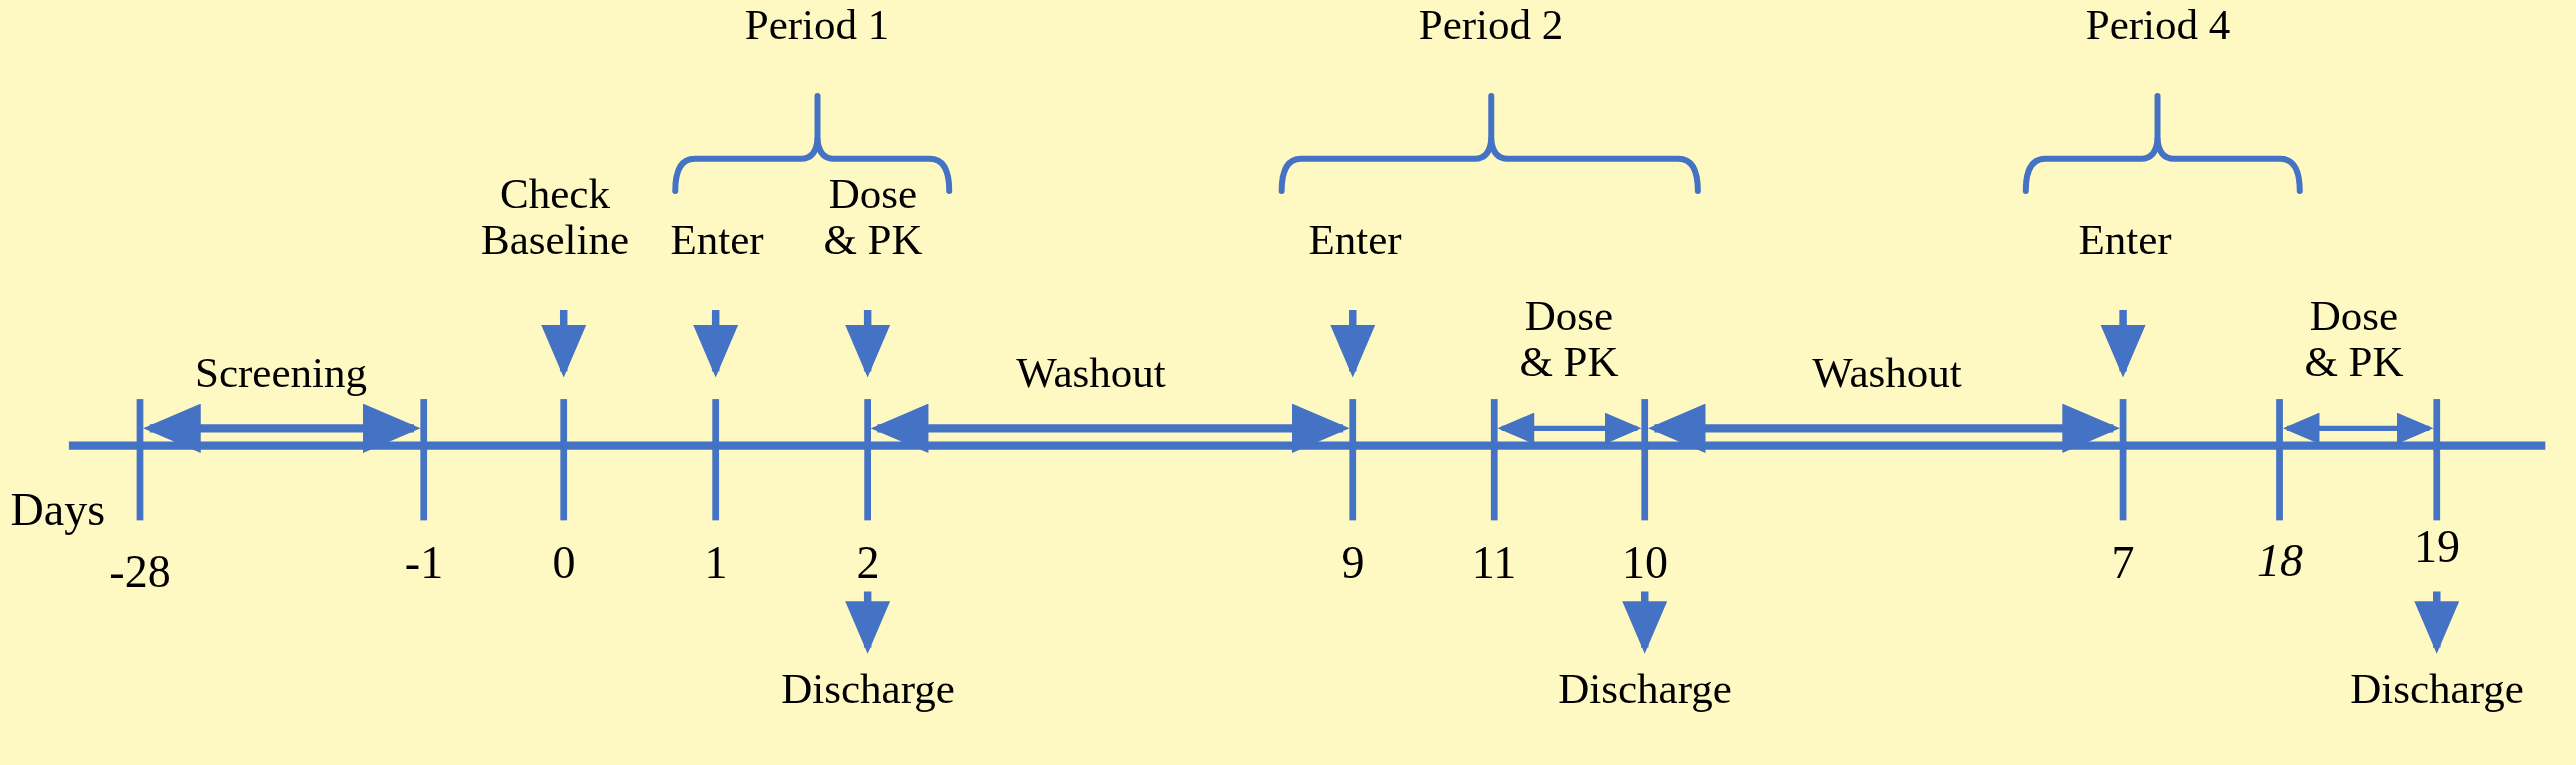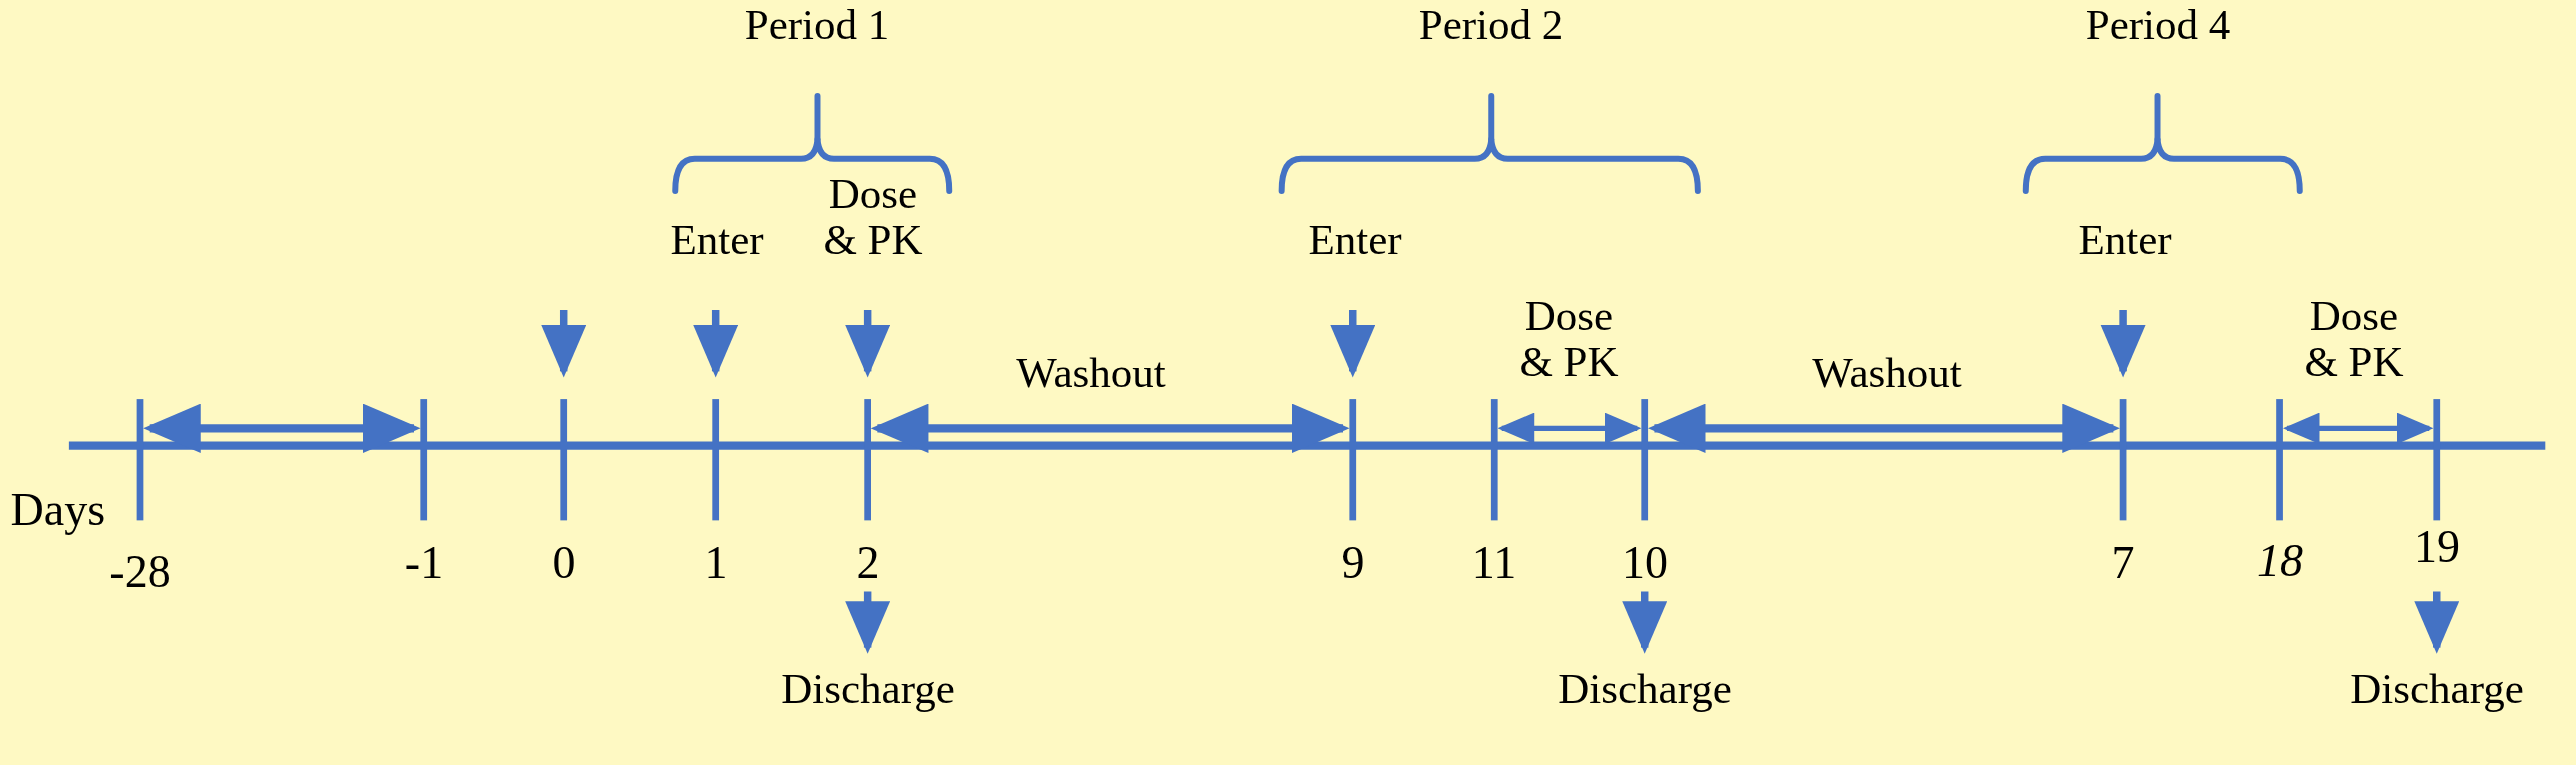--- a/index.html
+++ b/index.html
@@ -109,26 +109,29 @@
 
       <path d="M2706,255 Q2706,212 2732,212 L2860,212 Q2880,212 2882,186 Q2884,212 2904,212 L3046,212 Q3072,212 3072,255"></path>
       <line x1="2882" y1="186" x2="2882" y2="128"></line>
     </g>
   </svg>
 
   <div class="lbl period-lbl" style="left:817px; top:1.5px;">Period 1</div>
   <div class="lbl period-lbl" style="left:1491px; top:1.5px;">Period 2</div>
   <div class="lbl period-lbl" style="left:2158px; top:1.5px;">Period 4</div>
 
+  <div class="lbl event-lbl" style="left:555px; top:171px;">Check
+Baseline</div>
   <div class="lbl event-lbl" style="left:717px; top:217px;">Enter</div>
   <div class="lbl event-lbl" style="left:873px; top:171px;">Dose
 &amp; PK</div>
   <div class="lbl event-lbl" style="left:1355px; top:217px;">Enter</div>
   <div class="lbl event-lbl" style="left:2125px; top:217px;">Enter</div>
 
+  <div class="lbl span-lbl" style="left:281px; top:350px;">Screening</div>
   <div class="lbl span-lbl" style="left:1091px; top:350px;">Washout</div>
   <div class="lbl span-lbl" style="left:1569px; top:293px;">Dose
 &amp; PK</div>
   <div class="lbl span-lbl" style="left:1887px; top:350px;">Washout</div>
   <div class="lbl span-lbl" style="left:2354px; top:293px;">Dose
 &amp; PK</div>
 
   <div class="lbl days-word left" style="left:10.5px; top:485px;">Days</div>
 
   <div class="lbl day-lbl" style="left:140px;  top:538px;margin-top:9px;">-28</div>

